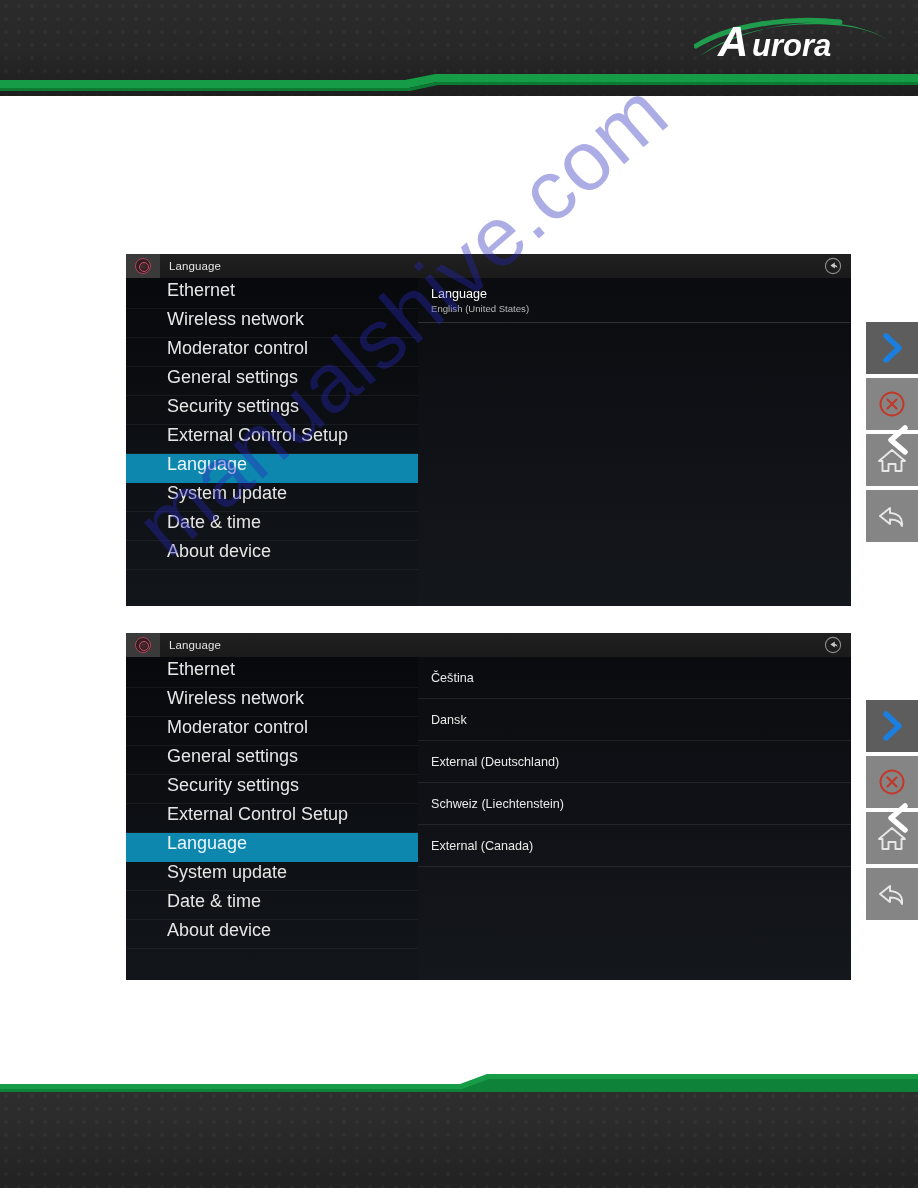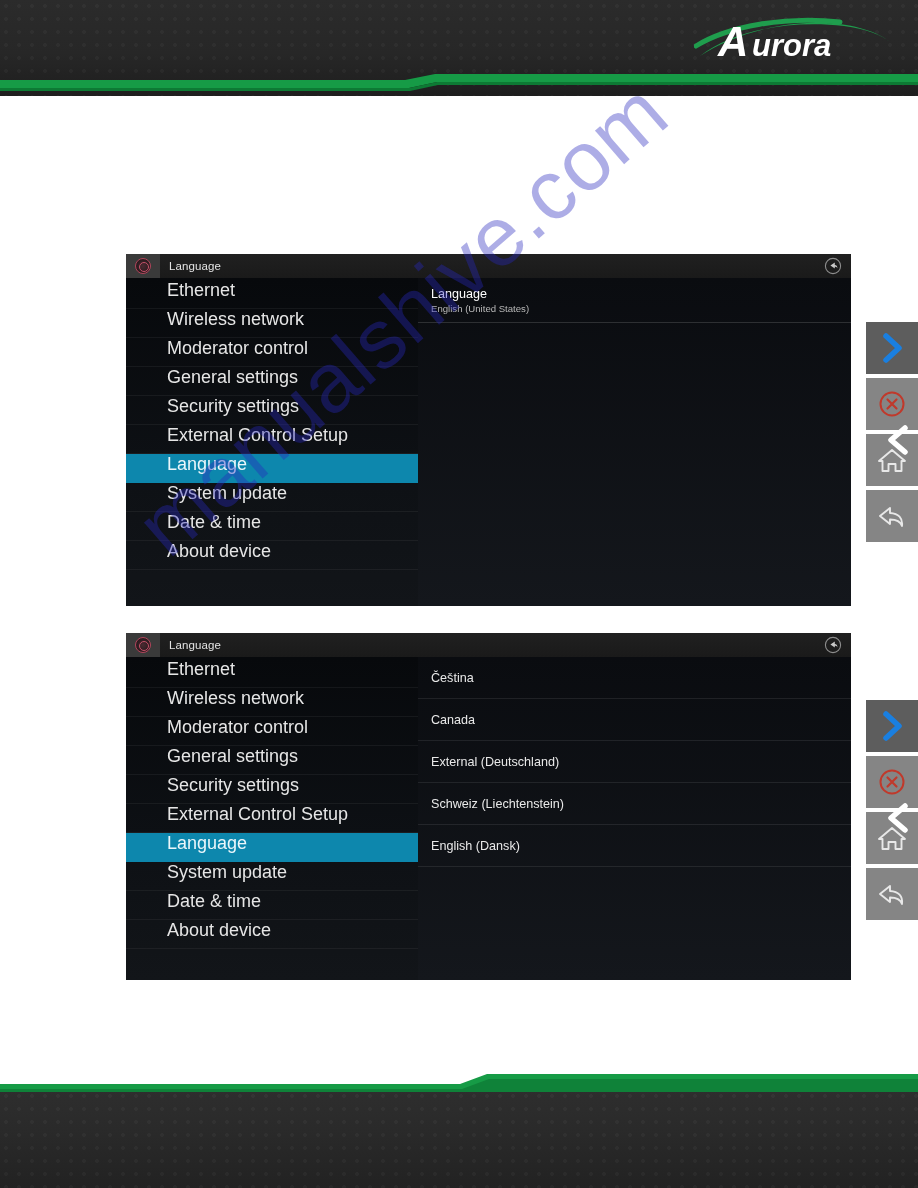--- a/index.html
+++ b/index.html
@@ -347,24 +347,24 @@
           <div class="side-item">
             <span class="side-label">Date &amp; time</span>
           </div>
           <div class="side-item">
             <span class="side-label">About device</span>
           </div>
         </div>
       <div class="content">
         <div class="lang-list" id="lang-list">
             <div class="lang-row">Čeština</div>
-            <div class="lang-row">Canada</div>
+            <div class="lang-row">Dansk</div>
             <div class="lang-row">External (Deutschland)</div>
             <div class="lang-row">Schweiz (Liechtenstein)</div>
-            <div class="lang-row">English (Dansk)</div>
+            <div class="lang-row">External (Canada)</div>
           </div>
       </div>
     </div>
   </div>
 
   <div class="overlay-stack" id="overlay-2">
     <div class="ov-btn dark">
       <svg class="ov-icon" viewBox="0 0 34 34" xmlns="http://www.w3.org/2000/svg">
         <path d="M11 5 L24 17 L11 29" stroke="#1a7fe0" stroke-width="5.5" fill="none" stroke-linecap="round" stroke-linejoin="round"></path>
       </svg>

